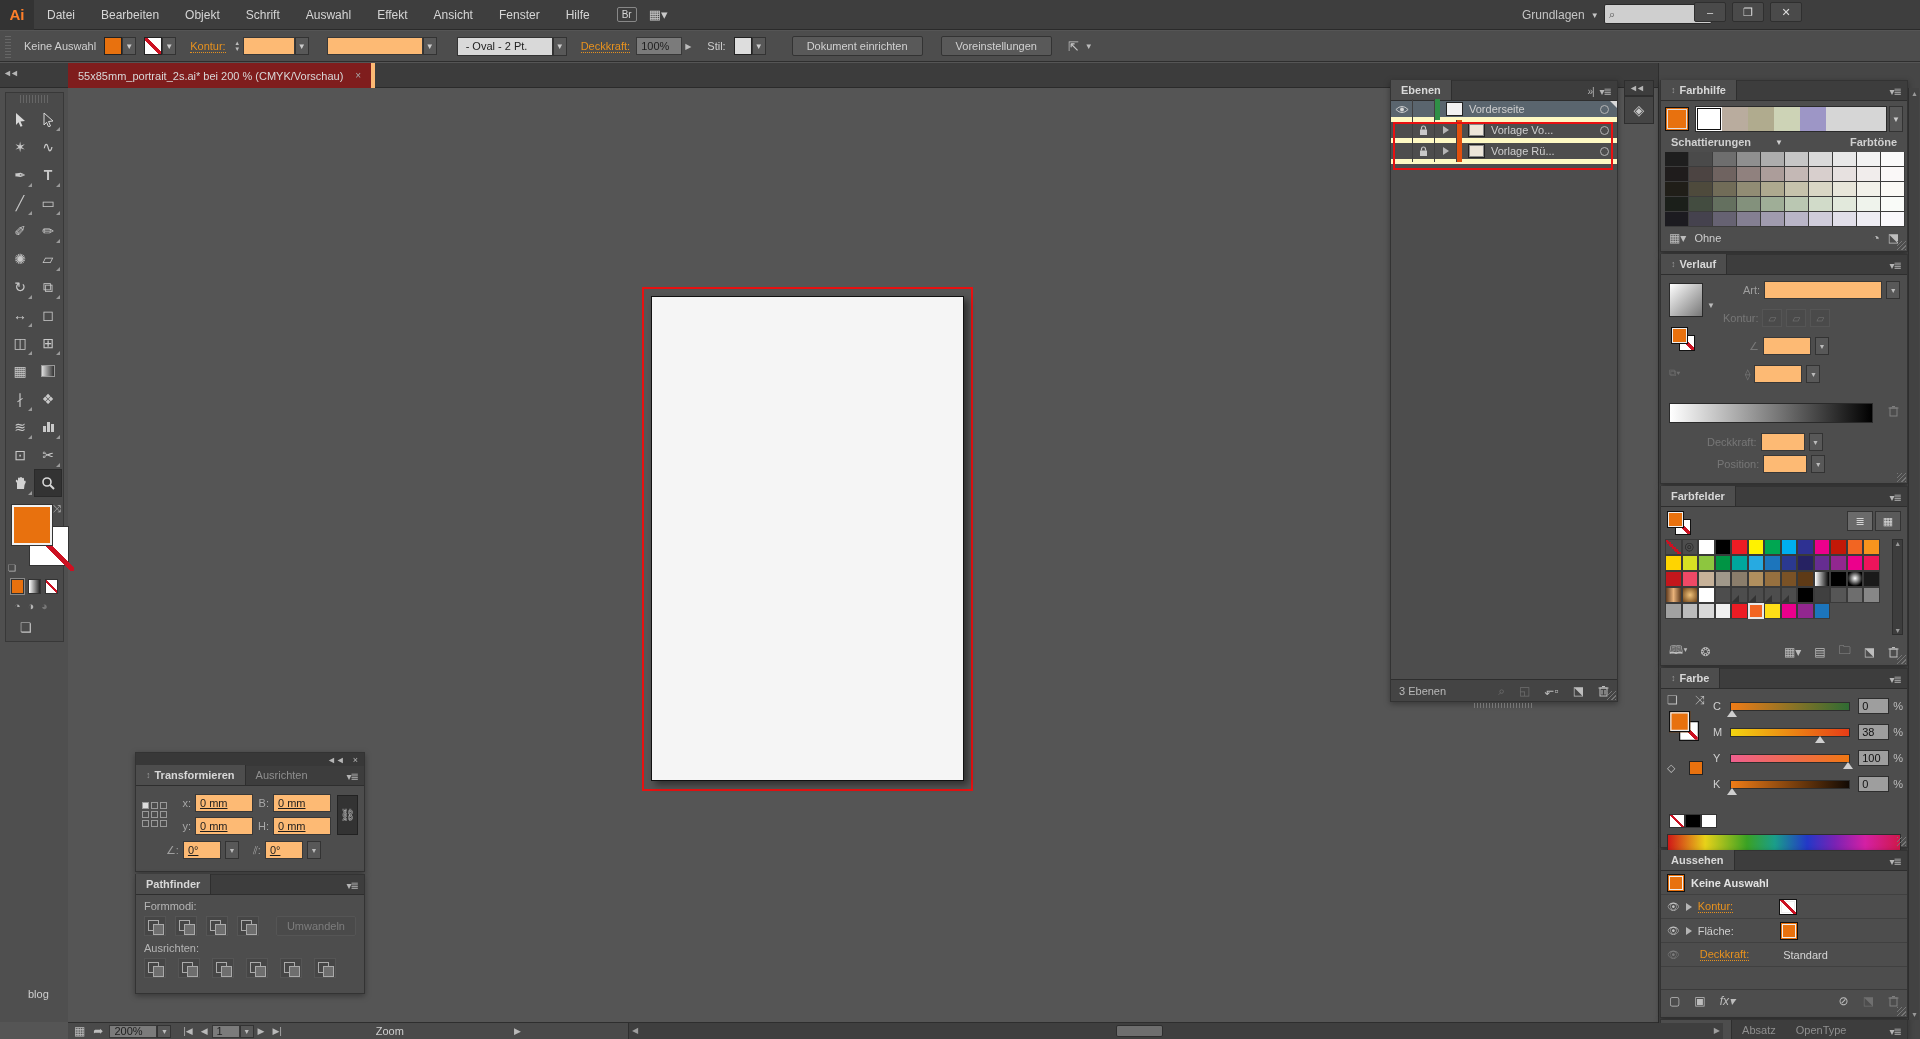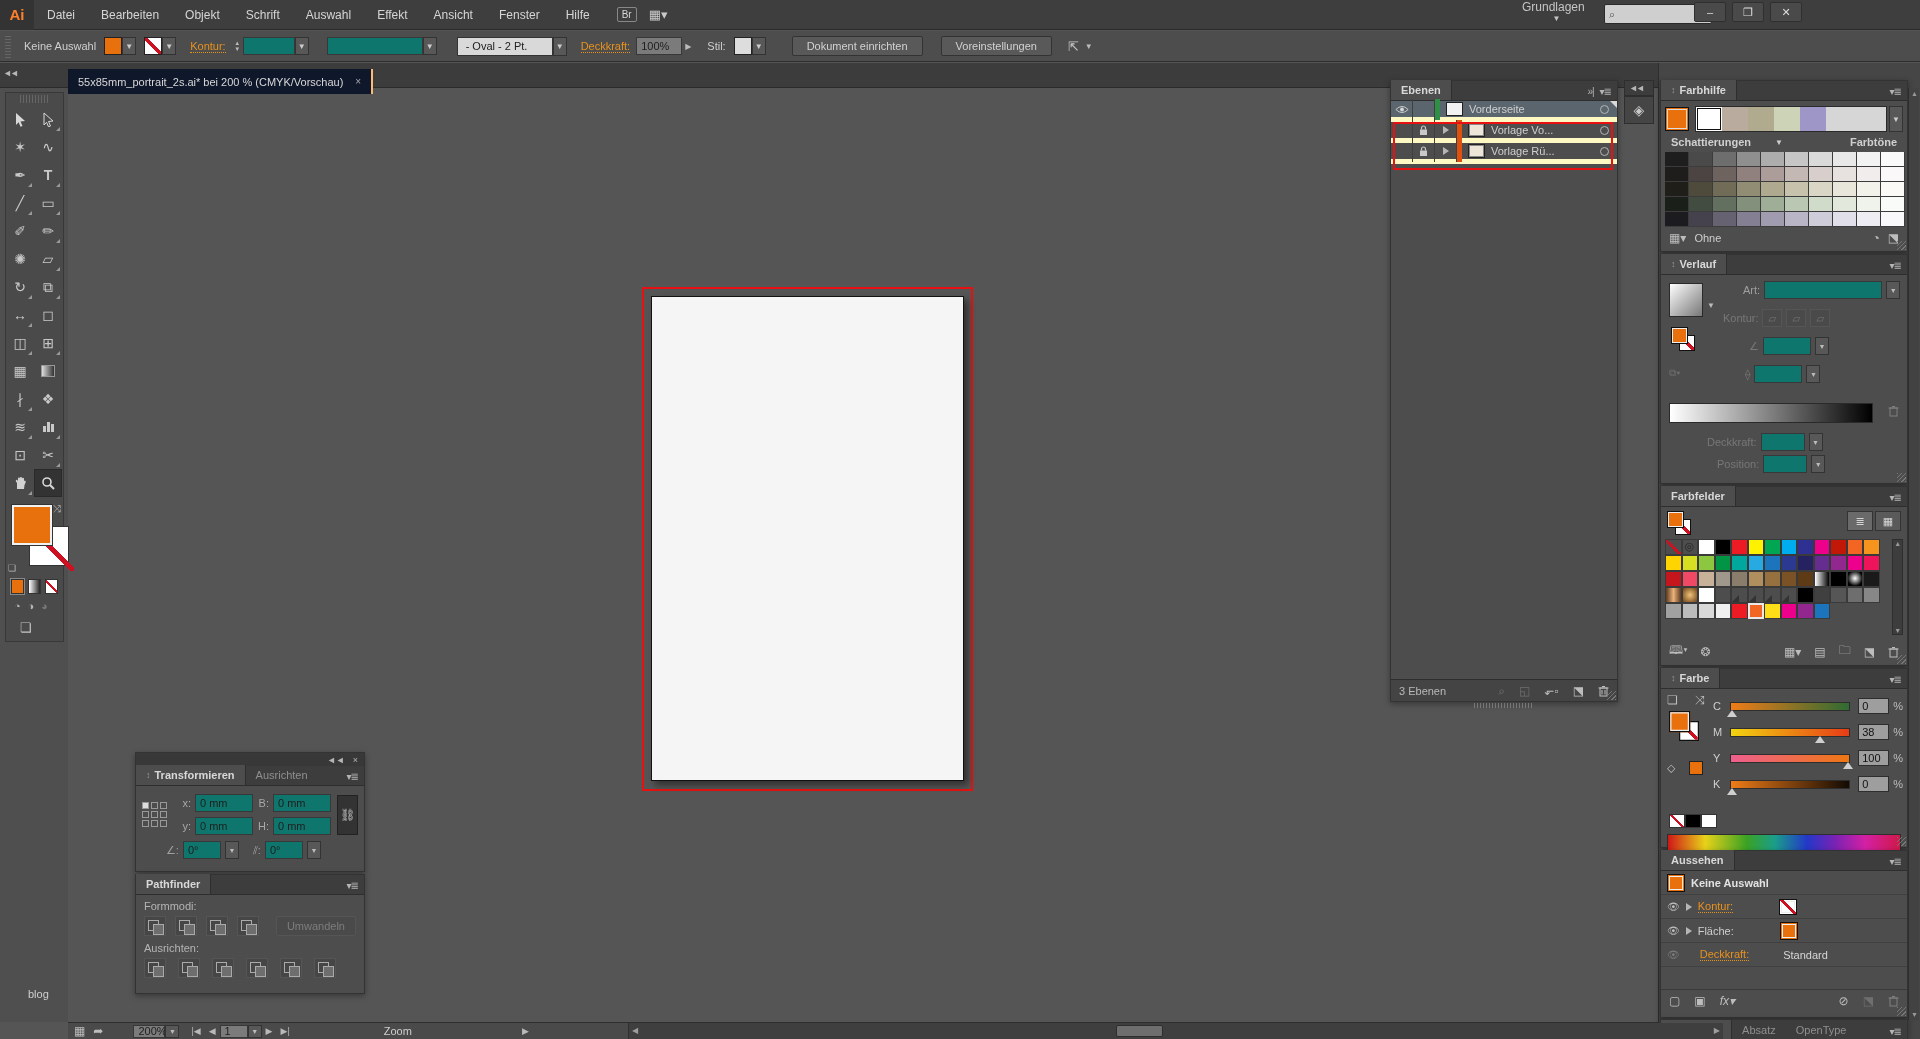--- a/index.html
+++ b/index.html
@@ -4,39 +4,39 @@
 <style>
   html,body{margin:0;padding:0;background:#2b2b2b;}
   *{box-sizing:border-box;font-family:"Liberation Sans",sans-serif;}
   #root{position:relative;width:1920px;height:1039px;background:#555555;overflow:hidden;color:#cfcfcf;font-size:11px;}
 
   
   .menubar{position:absolute;left:0;top:0;width:1920px;height:30px;background:#3e3e3e;border-bottom:1px solid #2a2a2a;display:flex;align-items:center;}
   .ai-logo{width:34px;height:30px;display:flex;align-items:center;justify-content:center;color:#ff7f2a;font-weight:bold;font-size:15px;background:#333;}
   .menu-item{padding:0 13px;line-height:30px;color:#d6d6d6;font-size:12px;}
   .mb-btn{margin-left:14px;border:1px solid #888;color:#d6d6d6;font-size:10px;padding:1px 4px;border-radius:2px;}
-  .ws-wrap{position:absolute;left:1522px;top:0;height:30px;display:flex;align-items:center;color:#c5c5c5;font-size:12px;flex-direction:column;}
+  .ws-wrap{position:absolute;left:1522px;top:0;height:30px;display:flex;align-items:center;color:#c5c5c5;font-size:12px;}
   .searchbox{position:absolute;left:1604px;top:4px;width:108px;height:20px;background:#cfcfcf;border:1px solid #2a2a2a;border-radius:2px;color:#555;display:flex;align-items:center;padding:0 4px;font-size:11px;}
   .winbtns{position:absolute;right:118px;top:2px;display:flex;gap:6px;}
   .winbtn{width:32px;height:20px;background:#4a4a4a;border:1px solid #2f2f2f;color:#ddd;text-align:center;line-height:18px;font-size:11px;border-radius:2px;}
 
   .controlbar{position:absolute;left:0;top:31px;width:1920px;height:31px;background:#4d4d4d;border-bottom:1px solid #2e2e2e;display:flex;align-items:center;}
   .grip-v{width:6px;height:24px;margin:0 5px;background:repeating-linear-gradient(0deg,#666 0 1px,transparent 1px 3px);}
   .cb-label{color:#cfcfcf;margin:0 8px;}
   .cb-link{color:#e8921e;border-bottom:1px dotted #e8921e;margin:0 6px;}
   .swatch-sm{width:18px;height:18px;border:1px solid #222;}
   .dd-arrow{width:14px;height:18px;background:#585858;border:1px solid #333;color:#ccc;font-size:8px;display:flex;align-items:center;justify-content:center;margin-right:8px;}
   .field{height:18px;background:#7b7b7b;border:1px solid #383838;color:#1e1e1e;display:flex;align-items:center;padding:0 4px;}
-  .field.dim{background:#0f766e;}
+  .field.dim{background:#fdba74;text-decoration:underline;}
   .stepper{width:11px;height:18px;display:flex;flex-direction:column;justify-content:center;color:#bbb;font-size:6px;line-height:6px;text-align:center;}
   .cb-btn{height:20px;background:#595959;border:1px solid #333;border-radius:2px;color:#d2d2d2;padding:0 14px;display:flex;align-items:center;margin-left:18px;}
   .lightdd{height:19px;background:#d9d9d9;border:1px solid #333;color:#222;display:flex;align-items:center;padding:0 8px;}
 
   .tabbar{position:absolute;left:0;top:63px;width:1920px;height:25px;background:#3c3c3c;border-bottom:1px solid #2b2b2b;}
-  .doc-tab{position:absolute;left:68px;top:6px;height:25px;background:#0f172a;border-right:2px solid #fdba74;display:flex;align-items:center;padding:0 10px;color:#d8d8d8;}
+  .doc-tab{position:absolute;left:68px;top:0;height:25px;background:#7f1d1d;border-right:4px solid #fdba74;display:flex;align-items:center;padding:0 10px;color:#d8d8d8;}
   .doc-close{margin-left:12px;color:#aaa;font-size:10px;}
   .collapse-arr{position:absolute;left:3px;top:5px;color:#b5b5b5;font-size:9px;letter-spacing:-2px;}
 
   
   .tooldock{position:absolute;left:0;top:88px;width:68px;height:934px;background:#4f4f4f;}
   .toolpanel{position:absolute;left:5px;top:4px;width:59px;background:#4a4a4a;border:1px solid #383838;padding-bottom:6px;}
   .tgrip{height:8px;background:repeating-linear-gradient(90deg,#666 0 1px,transparent 1px 3px);margin:2px 14px;}
   .trow{display:flex;}
   .tcell{position:relative;width:28px;height:28px;display:flex;align-items:center;justify-content:center;color:#c9c9c9;font-size:14px;}
   .tcell.active{background:#333;border:1px solid #2a2a2a;}
@@ -855,21 +855,21 @@
   </div>
 
   <div class="vscroll">
     <span style="position:absolute;top:2px;left:2px;font-size:7px;color:#999;">▲</span>
     <span style="position:absolute;bottom:2px;left:2px;font-size:7px;color:#999;">▼</span>
   </div>
 
   <div class="statusbar">
     <span class="icbtn" style="margin-left:6px;">▦</span>
     <span class="icbtn" style="margin-left:8px;">➦</span>
-    <div class="field" style="width:32px;height:13px;margin-left:30px;">200%</div>
+    <div class="field" style="width:48px;height:13px;margin-left:6px;">200%</div>
     <div class="ddsm" style="height:13px;">▼</div>
     <span class="navbtn" style="margin-left:12px;">|◀</span>
     <span class="navbtn">◀</span>
     <div class="field" style="width:28px;height:13px;">1</div>
     <div class="ddsm" style="height:13px;">▼</div>
     <span class="navbtn">▶</span>
     <span class="navbtn">▶|</span>
     <span style="margin-left:90px;color:#cfcfcf;">Zoom</span>
     <span class="navbtn" style="margin-left:110px;">▶</span>
     <div class="hscroll">

